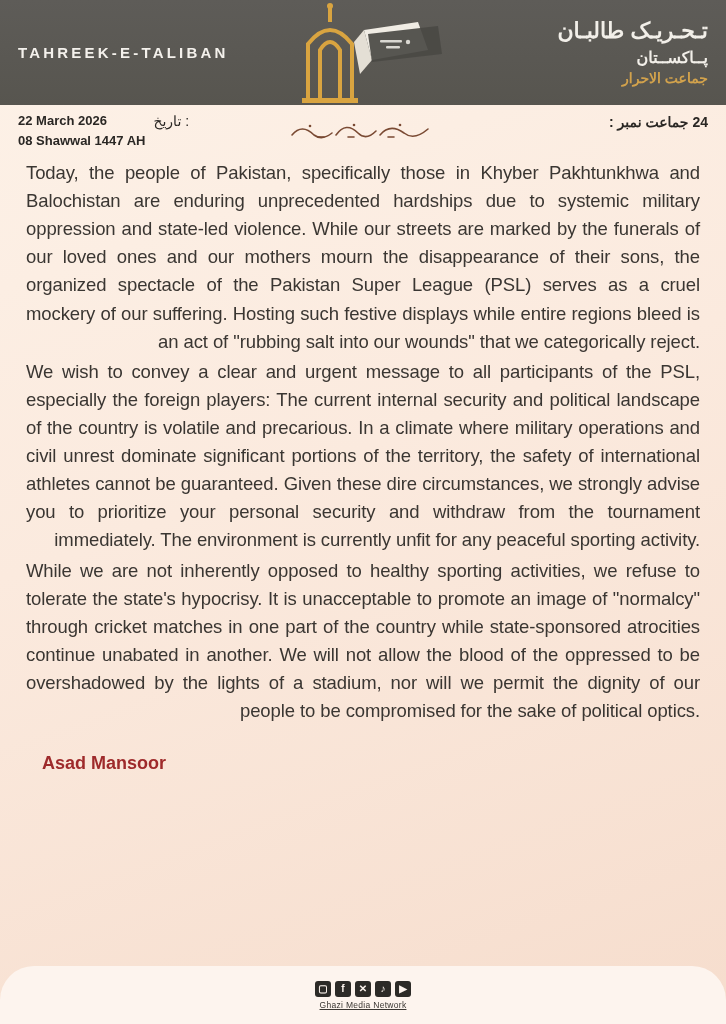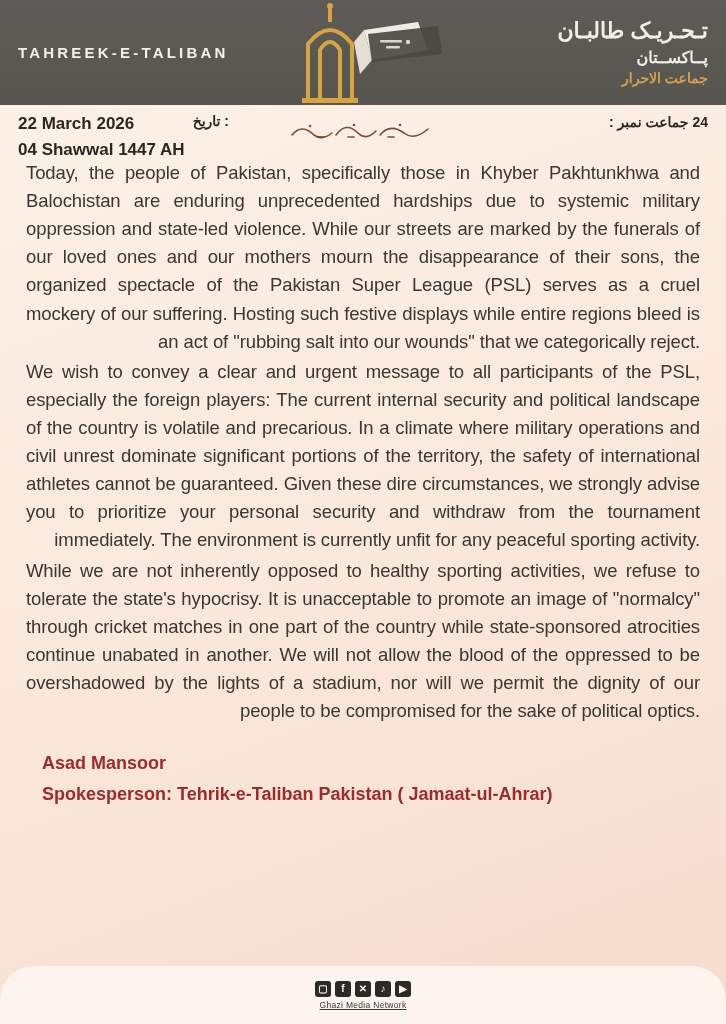--- a/index.html
+++ b/index.html
@@ -104,28 +104,28 @@
     align-items: flex-start;
     justify-content: space-between;
   }
   .meta-left {
     display: flex;
     align-items: flex-start;
     gap: 8px;
   }
   .dates {
     color: #2a2724;
-    font-size: 17px;
+    font-size: 13px;
     font-weight: 700;
     line-height: 1.55;
     text-align: left;
   }
   .date-label {
     font-size: 14px;
-    font-weight: 700;
+    font-weight: 400;
     color: #2a2724;
     padding-top: 2px;
     direction: rtl;
   }
   .basmala {
     position: absolute;
     left: 50%;
     top: 12px;
     transform: translateX(-50%);
     color: #7a4a33;
@@ -259,21 +259,21 @@
       <div class="hdr-r1">تـحـریـک طالبـان</div>
       <div class="hdr-r2">پــاکســتان</div>
       <div class="hdr-r3">جماعت الاحرار</div>
     </div>
   </div>
 
   <div class="meta">
     <div class="meta-left">
       <div class="dates">
         <div>22 March 2026</div>
-        <div>04 Shawwal 1447 AH</div>
+        <div>08 Shawwal 1447 AH</div>
       </div>
       <div class="date-label">: تاریخ</div>
     </div>
 
     <div class="basmala">
       <svg width="150" height="26" viewBox="0 0 150 26" xmlns="http://www.w3.org/2000/svg">
         <g fill="none" stroke="#7a4a33" stroke-width="1.6" stroke-linecap="round">
           <path d="M4 18 Q14 6 26 18 Q34 24 44 16"></path>
           <path d="M48 18 Q58 4 70 16 Q78 24 88 14"></path>
           <path d="M92 18 Q102 6 116 16 Q126 24 140 12"></path>
@@ -294,21 +294,20 @@
   </div>
 
   <div class="content">
     <p class="para">Today, the people of Pakistan, specifically those in Khyber Pakhtunkhwa and Balochistan are enduring unprecedented hardships due to systemic military oppression and state-led violence. While our streets are marked by the funerals of our loved ones and our mothers mourn the disappearance of their sons, the organized spectacle of the Pakistan Super League (PSL) serves as a cruel mockery of our suffering. Hosting such festive displays while entire regions bleed is an act of "rubbing salt into our wounds" that we categorically reject.</p>
     <p class="para">We wish to convey a clear and urgent message to all participants of the PSL, especially the foreign players: The current internal security and political landscape of the country is volatile and precarious. In a climate where military operations and civil unrest dominate significant portions of the territory, the safety of international athletes cannot be guaranteed. Given these dire circumstances, we strongly advise you to prioritize your personal security and withdraw from the tournament immediately. The environment is currently unfit for any peaceful sporting activity.</p>
     <p class="para">While we are not inherently opposed to healthy sporting activities, we refuse to tolerate the state's hypocrisy. It is unacceptable to promote an image of "normalcy" through cricket matches in one part of the country while state-sponsored atrocities continue unabated in another. We will not allow the blood of the oppressed to be overshadowed by the lights of a stadium, nor will we permit the dignity of our people to be compromised for the sake of political optics.</p>
   </div>
 
   <div class="signature">
     <div class="sig-name">Asad Mansoor</div>
-    <div class="sig-role">Spokesperson: Tehrik-e-Taliban Pakistan ( Jamaat-ul-Ahrar)</div>
   </div>
 
   <div class="footer">
     <div class="social-row">
       <span class="sicon">▢</span>
       <span class="sicon">f</span>
       <span class="sicon">✕</span>
       <span class="sicon">♪</span>
       <span class="sicon">▶</span>
     </div>

